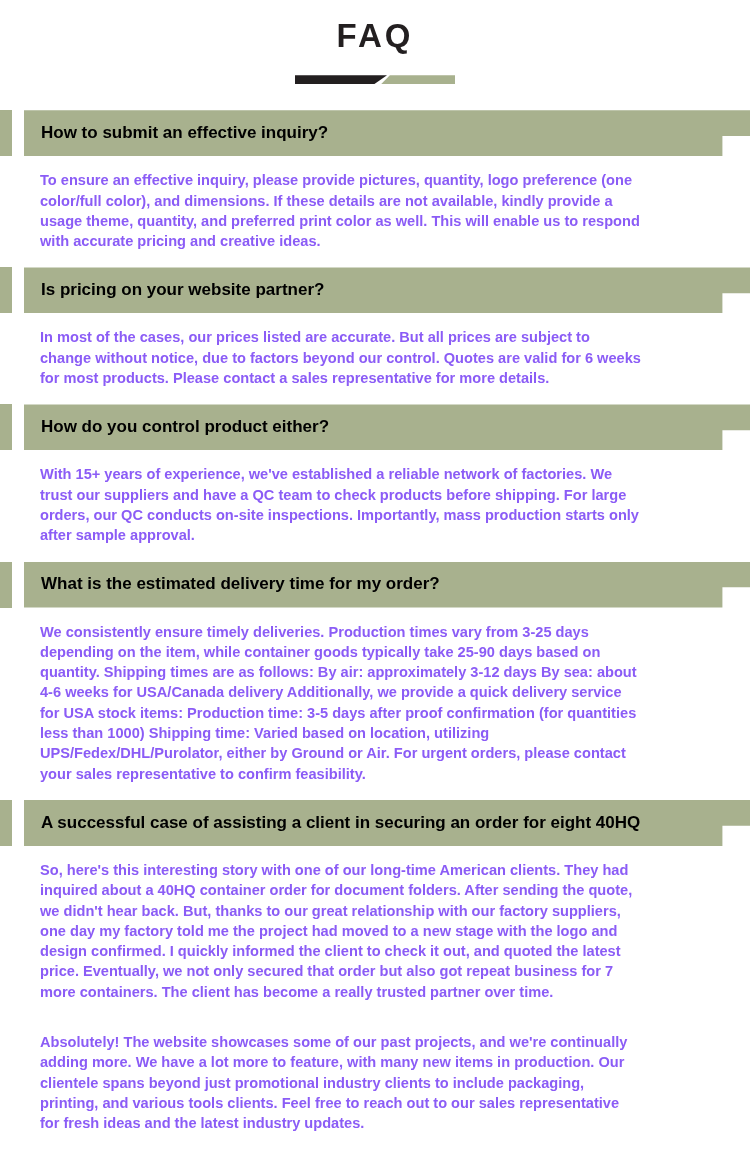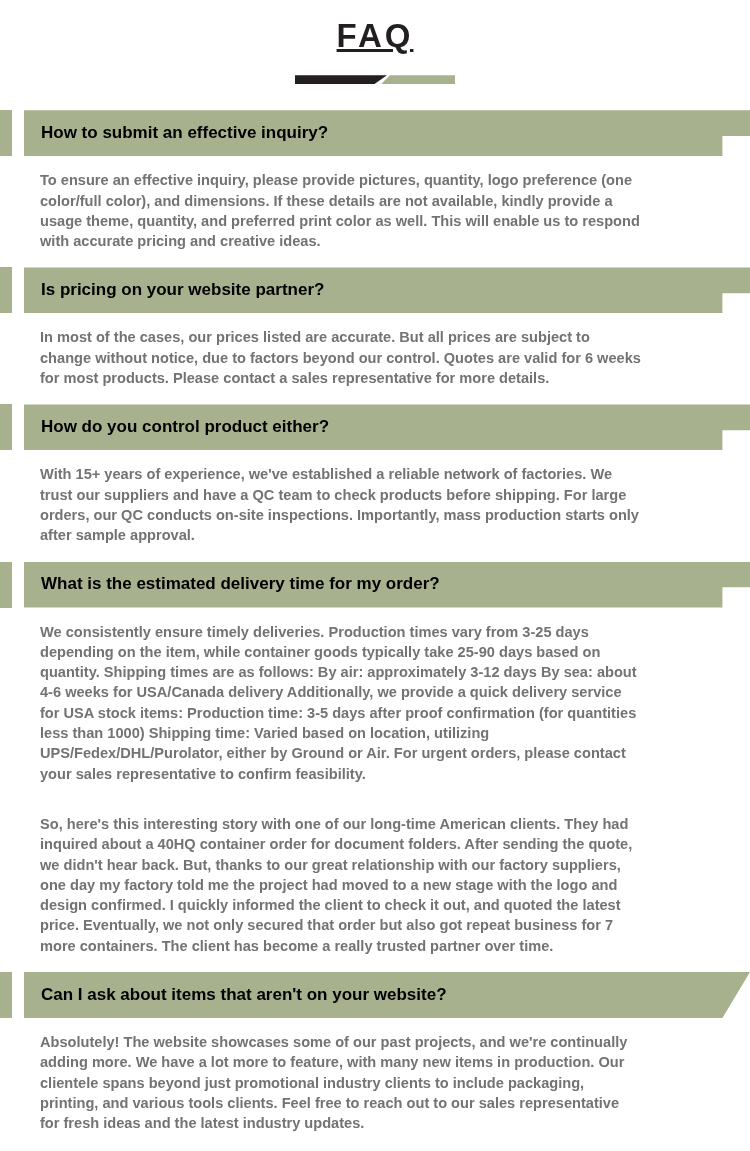--- a/index.html
+++ b/index.html
@@ -26,21 +26,20 @@
     padding-top: 18px;
     text-align: center;
   }
 
   .page-title {
     font-size: 33px;
     font-weight: bold;
     letter-spacing: 3px;
     color: #231f20;
     line-height: 1.1;
-    text-decoration: underline;
   }
 
   .title-rule {
     position: relative;
     width: 160px;
     height: 9px;
     margin: 21px auto 0 auto;
   }
 
   .title-rule .rule-dark {
@@ -118,21 +117,21 @@
   }
 
   .a-body {
     padding: 14px 108px 16px 40px;
   }
 
   .a-text {
     font-size: 14.6px;
     font-weight: bold;
     line-height: 20.3px;
-    color: #737373;
+    color: #8b5cf6;
     text-align: left;
   }
 </style>
 </head>
 <body>
 
 <div class="page">
 
   <div class="title-block">
     <div class="page-title">FAQ</div>
@@ -190,32 +189,32 @@
         <div class="q-banner">
           <span class="q-text">What is the estimated delivery time for my order?</span>
         </div>
       </div>
       <div class="a-body">
         <p class="a-text">We consistently ensure timely deliveries. Production times vary from 3-25 days depending on the item, while container goods typically take 25-90 days based on quantity. Shipping times are as follows: By air: approximately 3-12 days By sea: about 4-6 weeks for USA/Canada delivery Additionally, we provide a quick delivery service for USA stock items: Production time: 3-5 days after proof confirmation (for quantities less than 1000) Shipping time: Varied based on location, utilizing UPS/Fedex/DHL/Purolator, either by Ground or Air. For urgent orders, please contact your sales representative to confirm feasibility.</p>
       </div>
     </div>
 
     <div class="faq-item">
+      <div class="q-row">
+        <span class="q-tab"></span>
+        <span class="q-gap"></span>
+        <div class="q-banner">
+          <span class="q-text">A successful case of assisting a client in securing an order for eight 40HQ</span>
+        </div>
+      </div>
       <div class="a-body">
         <p class="a-text">So, here's this interesting story with one of our long-time American clients. They had inquired about a 40HQ container order for document folders. After sending the quote, we didn't hear back. But, thanks to our great relationship with our factory suppliers, one day my factory told me the project had moved to a new stage with the logo and design confirmed. I quickly informed the client to check it out, and quoted the latest price. Eventually, we not only secured that order but also got repeat business for 7 more containers. The client has become a really trusted partner over time.</p>
       </div>
     </div>
 
     <div class="faq-item last">
-      <div class="q-row">
-        <span class="q-tab"></span>
-        <span class="q-gap"></span>
-        <div class="q-banner">
-          <span class="q-text">Can I ask about items that aren't on your website?</span>
-        </div>
-      </div>
       <div class="a-body">
         <p class="a-text">Absolutely! The website showcases some of our past projects, and we're continually adding more. We have a lot more to feature, with many new items in production. Our clientele spans beyond just promotional industry clients to include packaging, printing, and various tools clients. Feel free to reach out to our sales representative for fresh ideas and the latest industry updates.</p>
       </div>
     </div>
 
   </div>
 </div>
 
 </body></html>

